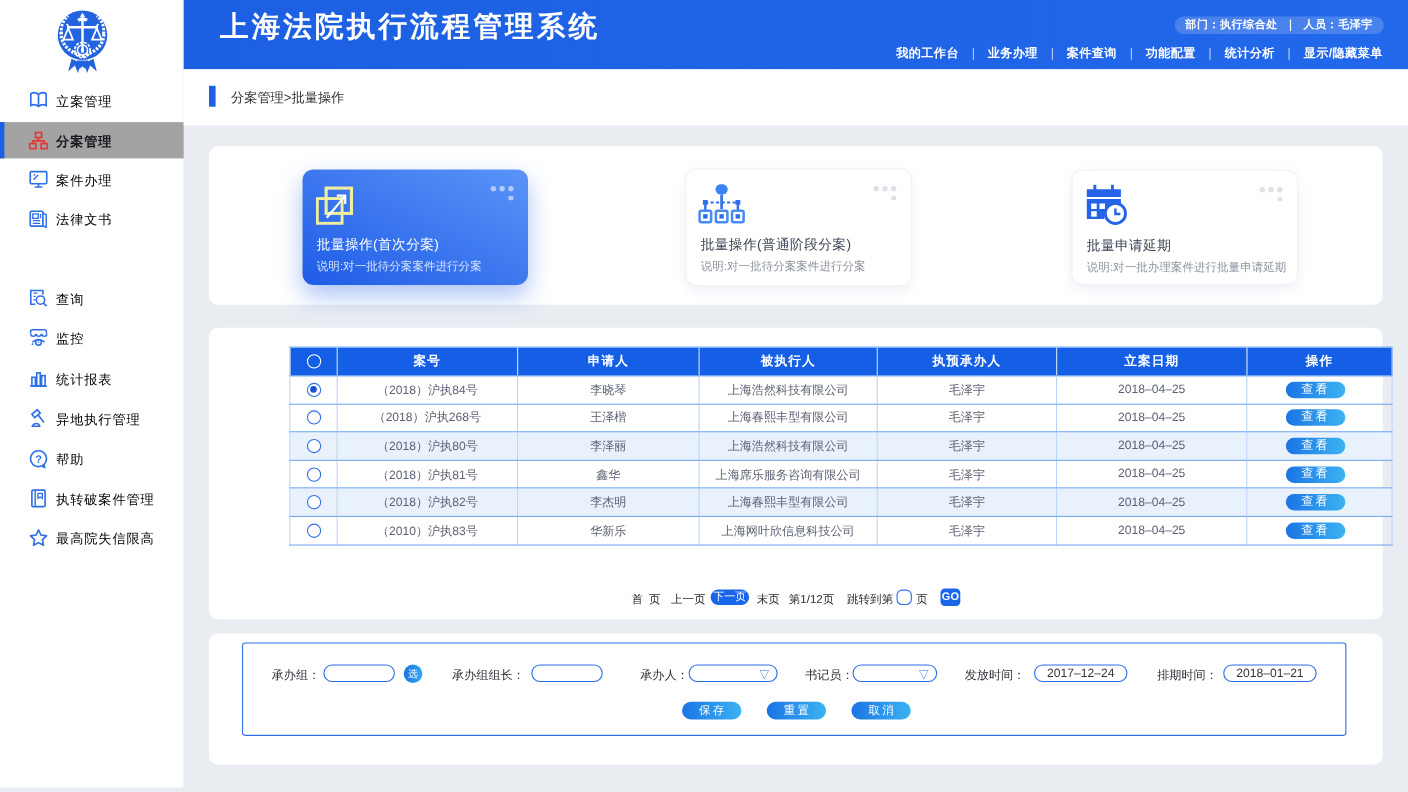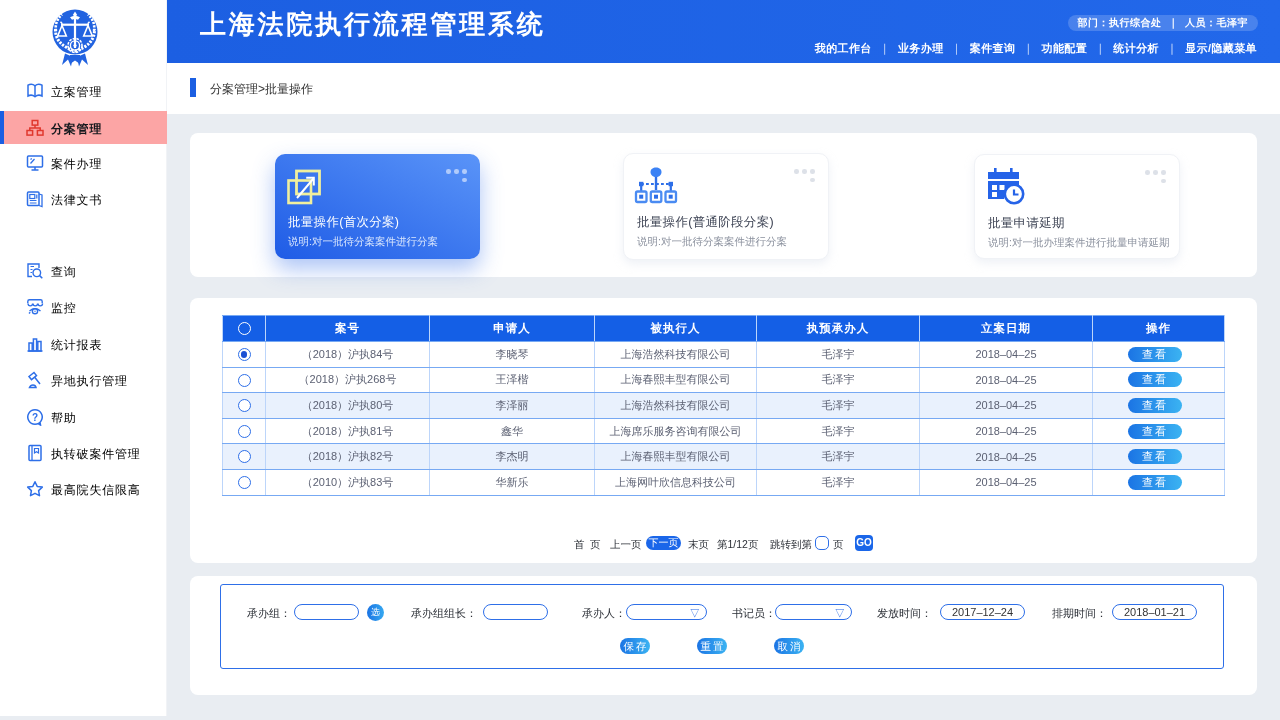--- a/index.html
+++ b/index.html
@@ -14,21 +14,21 @@
 #dept { position:absolute; right:22px; top:15px; height:16px; line-height:16px; padding:0 10px; background:rgba(255,255,255,0.18); border-radius:8px; color:#fff; font-size:10px; font-weight:bold; letter-spacing:0.5px; }
 #topnav { position:absolute; right:23px; top:41px; color:#fff; font-size:11px; font-weight:bold; letter-spacing:0.4px; }
 #topnav .sep { margin:0 7.5px; font-weight:normal; opacity:0.9; }
 
 
 #sidebar { position:absolute; left:0; top:0; width:167px; height:716px; background:#fff; border-right:1px solid #f1f3f6; }
 #logo { position:absolute; left:47px; top:5px; }
 .mitem { position:absolute; left:0; width:167px; height:36px; }
 .mitem svg { position:absolute; left:26px; top:50%; margin-top:-9px; }
 .mitem .mtxt { position:absolute; left:51px; top:50%; margin-top:-7px; font-size:12px; color:#000000; letter-spacing:0.8px; white-space:nowrap; }
-.mitem.sel { background:#fca5a5; }
+.mitem.sel { background:#a3a3a3; }
 .mitem.sel::before { content:""; position:absolute; left:0; top:0; width:4px; height:100%; background:#1b5fe2; }
 .mitem.sel .mtxt { color:#15181d; font-weight:bold; }
 
 
 #crumbbar { position:absolute; left:167px; top:63px; width:1113px; height:51px; background:#fff; }
 #crumbmark { position:absolute; left:23px; top:15px; width:6px; height:19px; background:#1b5fe2; }
 #crumbtxt { position:absolute; left:43px; top:17.5px; font-size:12px; color:#333; letter-spacing:0; }
 
 
 .panel { position:absolute; left:190px; width:1067px; background:#fff; border-radius:8px; }
@@ -51,40 +51,40 @@
 .dots i:nth-child(1){left:0;top:0} .dots i:nth-child(2){left:8.2px;top:0} .dots i:nth-child(3){left:16.4px;top:0} .dots i:nth-child(4){left:16.4px;top:8.5px}
 #card1 .dots i { background:rgba(255,255,255,0.55); }
 #card2 .dots i,#card3 .dots i { background:#dde1e8; }
 .cicon { position:absolute; left:13px; top:14px; }
 
 
 #tbl { position:absolute; left:222px; top:315px; width:1002px; border-collapse:collapse; table-layout:fixed; }
 #tbl th { background:#145fe6; color:#fff; font-size:11.5px; font-weight:bold; height:26px; letter-spacing:1px; }
 #tbl td { height:25.6px; text-align:center; font-size:11px; color:#5c6173; letter-spacing:0; }
 #tbl td,#tbl th { border-left:1px solid #bcd5fa; border-right:1px solid #bcd5fa; border-top:1px solid #77a9f3; border-bottom:1px solid #77a9f3; padding:0; }
-#tbl { border:1px solid #2e6fe8; }
+#tbl { border:1px solid #2e6fe8;margin-left:41px; }
 #tbl tr.alt td { background:#e9f1fd; }
 .radio { display:inline-block; width:13px; height:13px; border:1.5px solid #2e6fe8; border-radius:50%; background:#fff; vertical-align:middle; position:relative; }
 .radio.on::after { content:""; position:absolute; left:2px; top:2px; width:6.5px; height:6.5px; border-radius:50%; background:#1b50d4; }
 .viewbtn { width:54px; height:15px; line-height:15px; margin-left:35px; border-radius:8px; background:linear-gradient(90deg,#1b74e4,#3bb3f2); color:#fff; font-size:11px; letter-spacing:2px; }
 
 
 #pager { position:absolute; left:0; top:535px; width:1280px; height:17px; font-size:10.5px; color:#2b2f36; }
 #pager span { position:absolute; top:3px; letter-spacing:0; }
 .pnext { position:absolute; left:646px; top:1px; width:35px; height:14px; line-height:14px; border-radius:7px; background:#1a66e9; color:#fff; font-size:10px; text-align:center; letter-spacing:0; }
 .pbox { position:absolute; left:814.5px; top:0.5px; width:14px; height:14px; border:1px solid #2e6fe8; border-radius:5px; background:#fff; }
 .pgo { position:absolute; left:855px; top:0; width:18px; height:16px; line-height:16px; border-radius:4px; background:#1a66e9; color:#fff; font-size:10px; font-weight:bold; text-align:center; }
 
 
 #formbox { position:absolute; left:220px; top:584px; width:1004px; height:85px; border:1px solid #2e6fe8; border-radius:3px; background:#fff; }
 .flabel { position:absolute; top:606px; font-size:11px; color:#2b2f36; letter-spacing:0; }
 .finput { position:absolute; top:604px; height:16px; border:1px solid #2e6fe8; border-radius:9px; background:#fff; }
 .fsel::after { content:"▽"; position:absolute; right:6px; top:1.5px; font-size:10.5px; color:#2a6ae6; }
 .fdate { text-align:center; line-height:15px; font-size:11px; color:#333; letter-spacing:0; }
-.fbtn { position:absolute; top:638px; width:30px; height:16px; line-height:16px; text-align:center; border-radius:8px; background:linear-gradient(90deg,#1b74e4,#3bb3f2); color:#fff; font-size:10.5px; letter-spacing:2px; text-indent:2px; }
+.fbtn { position:absolute; top:638px; width:54px; height:16px; line-height:16px; text-align:center; border-radius:8px; background:linear-gradient(90deg,#1b74e4,#3bb3f2); color:#fff; font-size:10.5px; letter-spacing:2px; text-indent:2px; }
 .fsebtn { position:absolute; left:367px; top:604px; width:17px; height:17px; border-radius:50%; background:linear-gradient(90deg,#1b74e4,#35a8f0); color:#fff; font-size:9px; line-height:17px; text-align:center; }
 </style>
 </head>
 <body>
 
 <div id="sidebar">
 <svg id="logo" width="58" height="62" viewBox="0 0 58 62">
   <circle cx="28" cy="27" r="22.5" fill="#2263e0"></circle>
   <path d="M8.5,24 Q8,40 28,46 Q48,40 47.5,24" fill="none" stroke="#fff" stroke-width="3" stroke-dasharray="2.2 1.3"></path>
   <path d="M9,26 Q7.5,16 15,9.5" fill="none" stroke="#fff" stroke-width="2.6" stroke-dasharray="2.2 1.3"></path>

